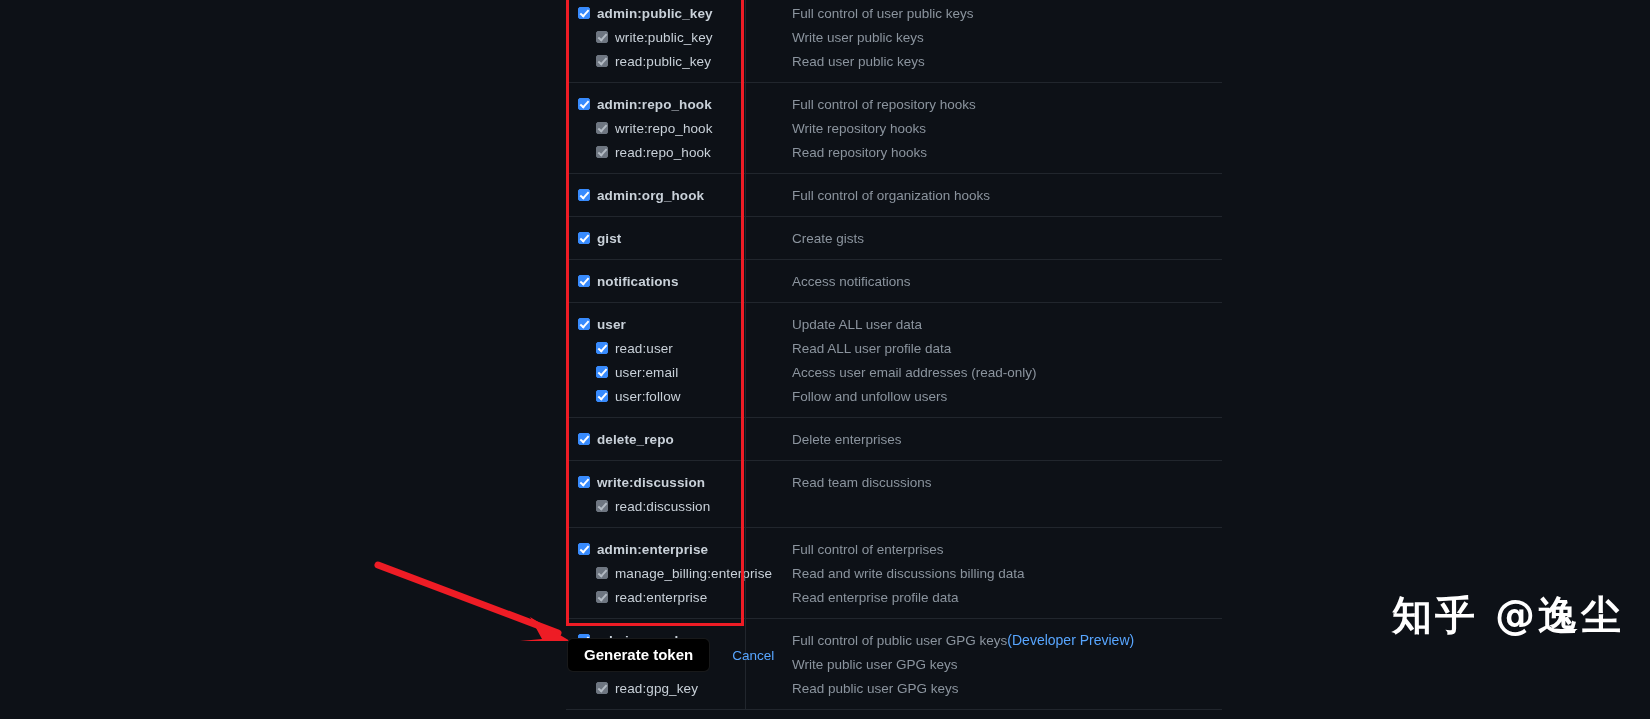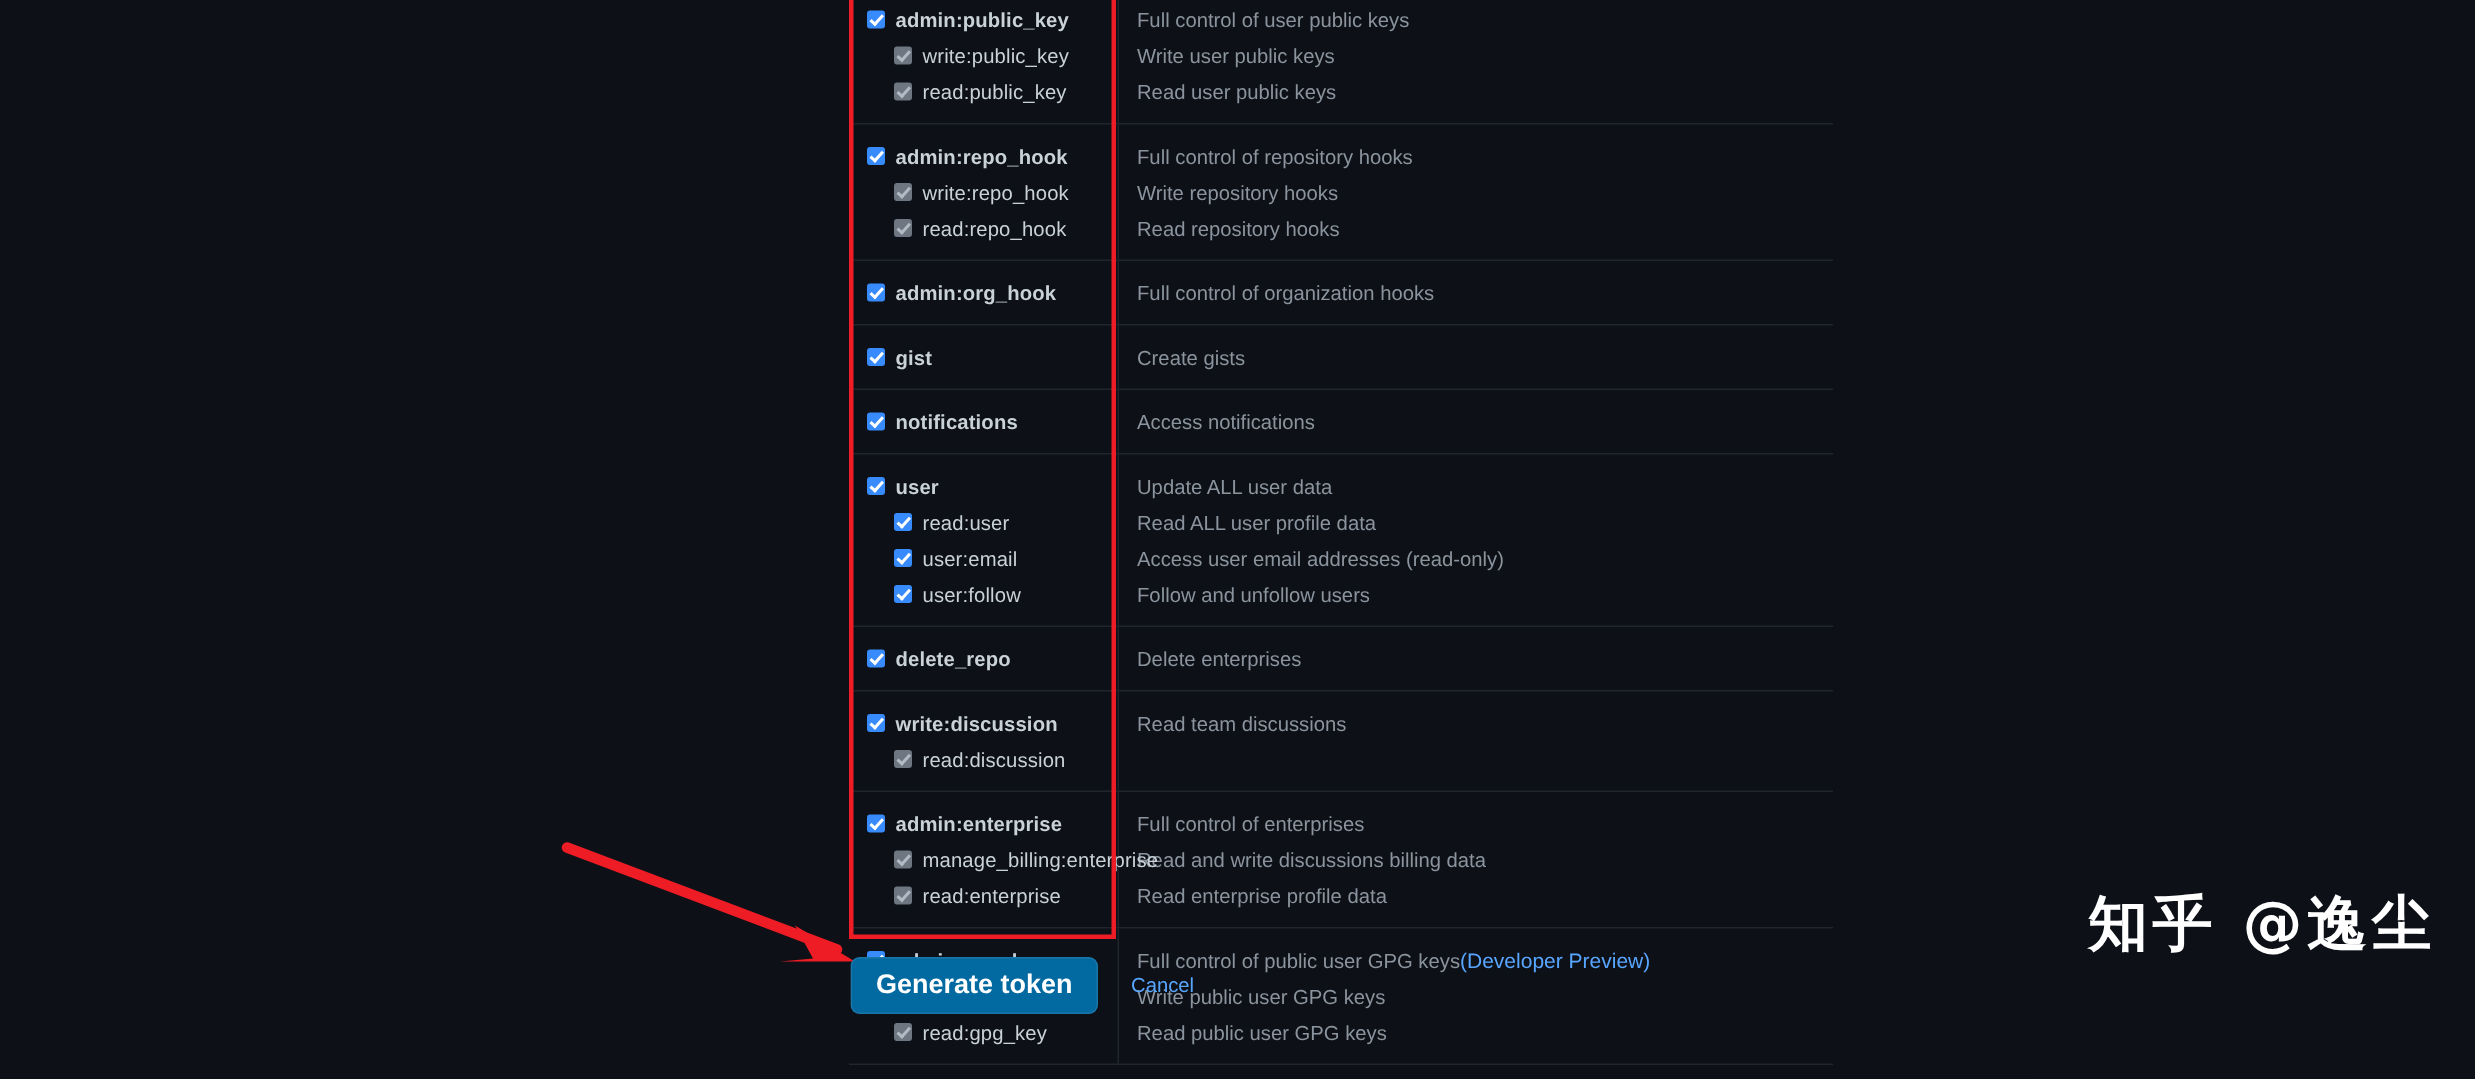--- a/index.html
+++ b/index.html
@@ -54,20 +54,21 @@
     white-space: nowrap;
   }
 
   .desc-row {
     height: 24px;
     display: flex;
     align-items: center;
     color: #8b949e;
     font-size: 13.5px;
     white-space: nowrap;
+    margin-left: 34px;
   }
 
   
   .cb {
     width: 12px;
     height: 12px;
     flex: 0 0 12px;
     border-radius: 2px;
     margin-right: 7px;
     position: relative;
@@ -135,23 +136,23 @@
   
   .actions {
     position: absolute;
     left: 567px;
     top: 638px;
     display: flex;
     align-items: center;
     gap: 22px;
   }
   .btn-generate {
-    background: #0369a1;
+    background: #000000;
     color: #ffffff;
-    font-size: 18px;
+    font-size: 15px;
     font-weight: bold;
     border: 1px solid rgba(240,246,252,0.1);
     border-radius: 6px;
     padding: 7px 16px;
     cursor: pointer;
     line-height: 1.2;
     font-family: "Liberation Sans", sans-serif;
   }
   .link-cancel {
     color: #58a6ff;

